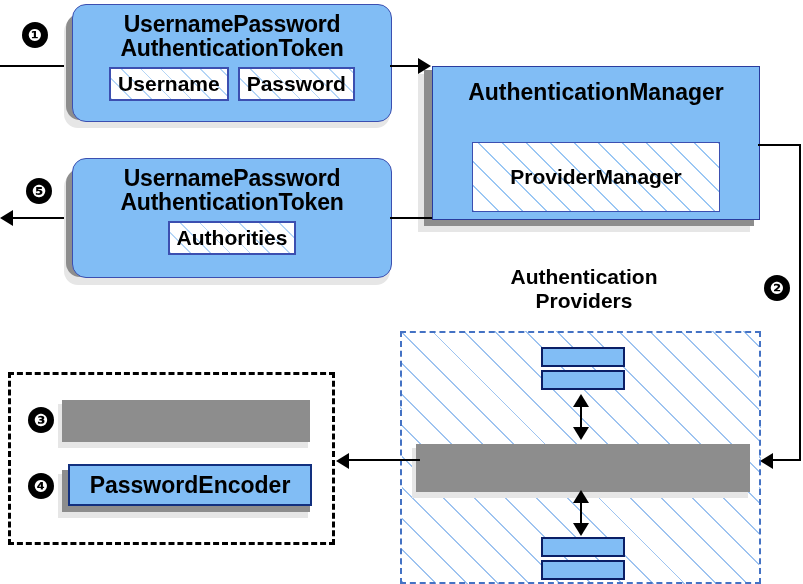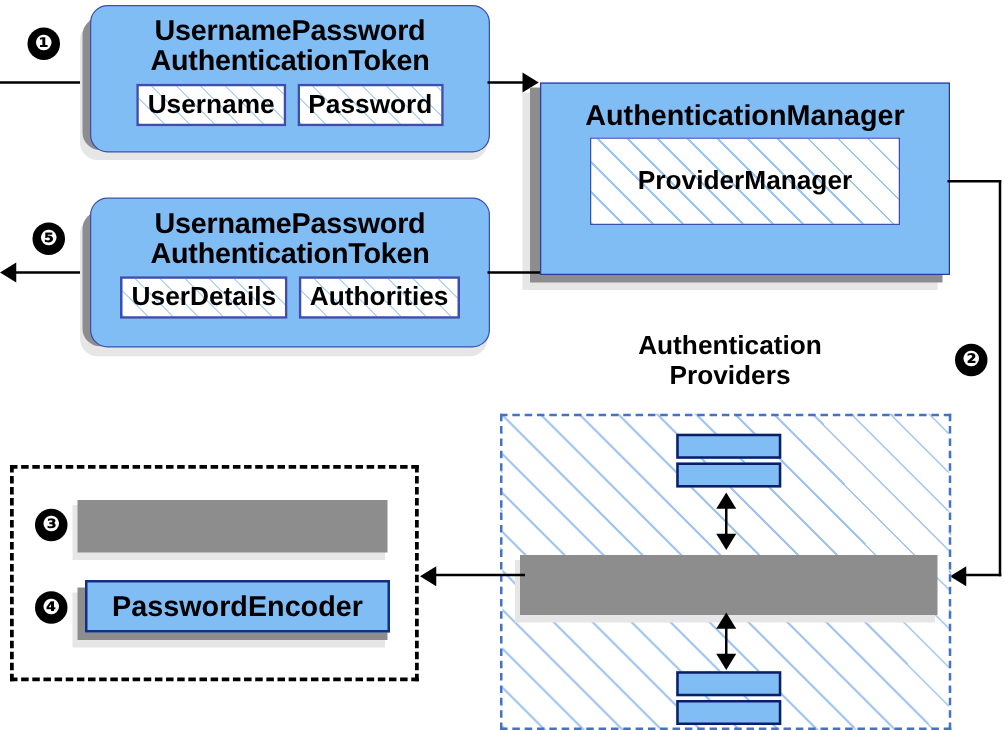--- a/index.html
+++ b/index.html
@@ -200,38 +200,37 @@
       <div class="field-box">Password</div>
     </div>
   </div>
 
   <div class="line-h" style="left:390px; top:65px; width:32px;"></div>
   <div class="arrow arrow-right" style="left:418px; top:58px;"></div>
 
   <div class="shadow-light" style="left:418px; top:74px; width:332px; height:158px;"></div>
   <div class="shadow-dark" style="left:424px; top:70px; width:330px; height:156px;"></div>
 
-  <div class="node manager-box" style="left:432px; top:66px; width:328px; height:154px;">
+  <div class="node manager-box" style="left:432px; top:66px; width:328px; height:154px;gap:32px;">
     <div class="manager-title">AuthenticationManager</div>
     <div class="inner-hatch-box">ProviderManager</div>
   </div>
 
   <div class="badge" style="left:26px; top:178px;">❺</div>
 
   <div class="arrow arrow-left" style="left:0px; top:210px;"></div>
   <div class="line-h" style="left:12px; top:217px; width:58px;"></div>
 
   <div class="shadow-light" style="left:64px; top:173px; width:326px; height:112px; border-radius:14px;"></div>
   <div class="shadow-dark" style="left:66px; top:169px; width:322px; height:108px; border-radius:14px;"></div>
 
   <div class="node token-box" style="left:72px; top:158px; width:320px; height:120px;">
     <div class="token-title">UsernamePassword
 AuthenticationToken</div>
     <div class="token-fields">
-      <div class="field-box">UserDetails</div>
       <div class="field-box">Authorities</div>
     </div>
   </div>
 
   <div class="line-h" style="left:390px; top:217px; width:42px;"></div>
 
   <div class="line-h" style="left:758px; top:144px; width:43px;"></div>
   <div class="line-v" style="left:799px; top:144px; height:317px;"></div>
   <div class="line-h" style="left:772px; top:459px; width:29px;"></div>
   <div class="arrow arrow-left" style="left:760px; top:453px;"></div>

